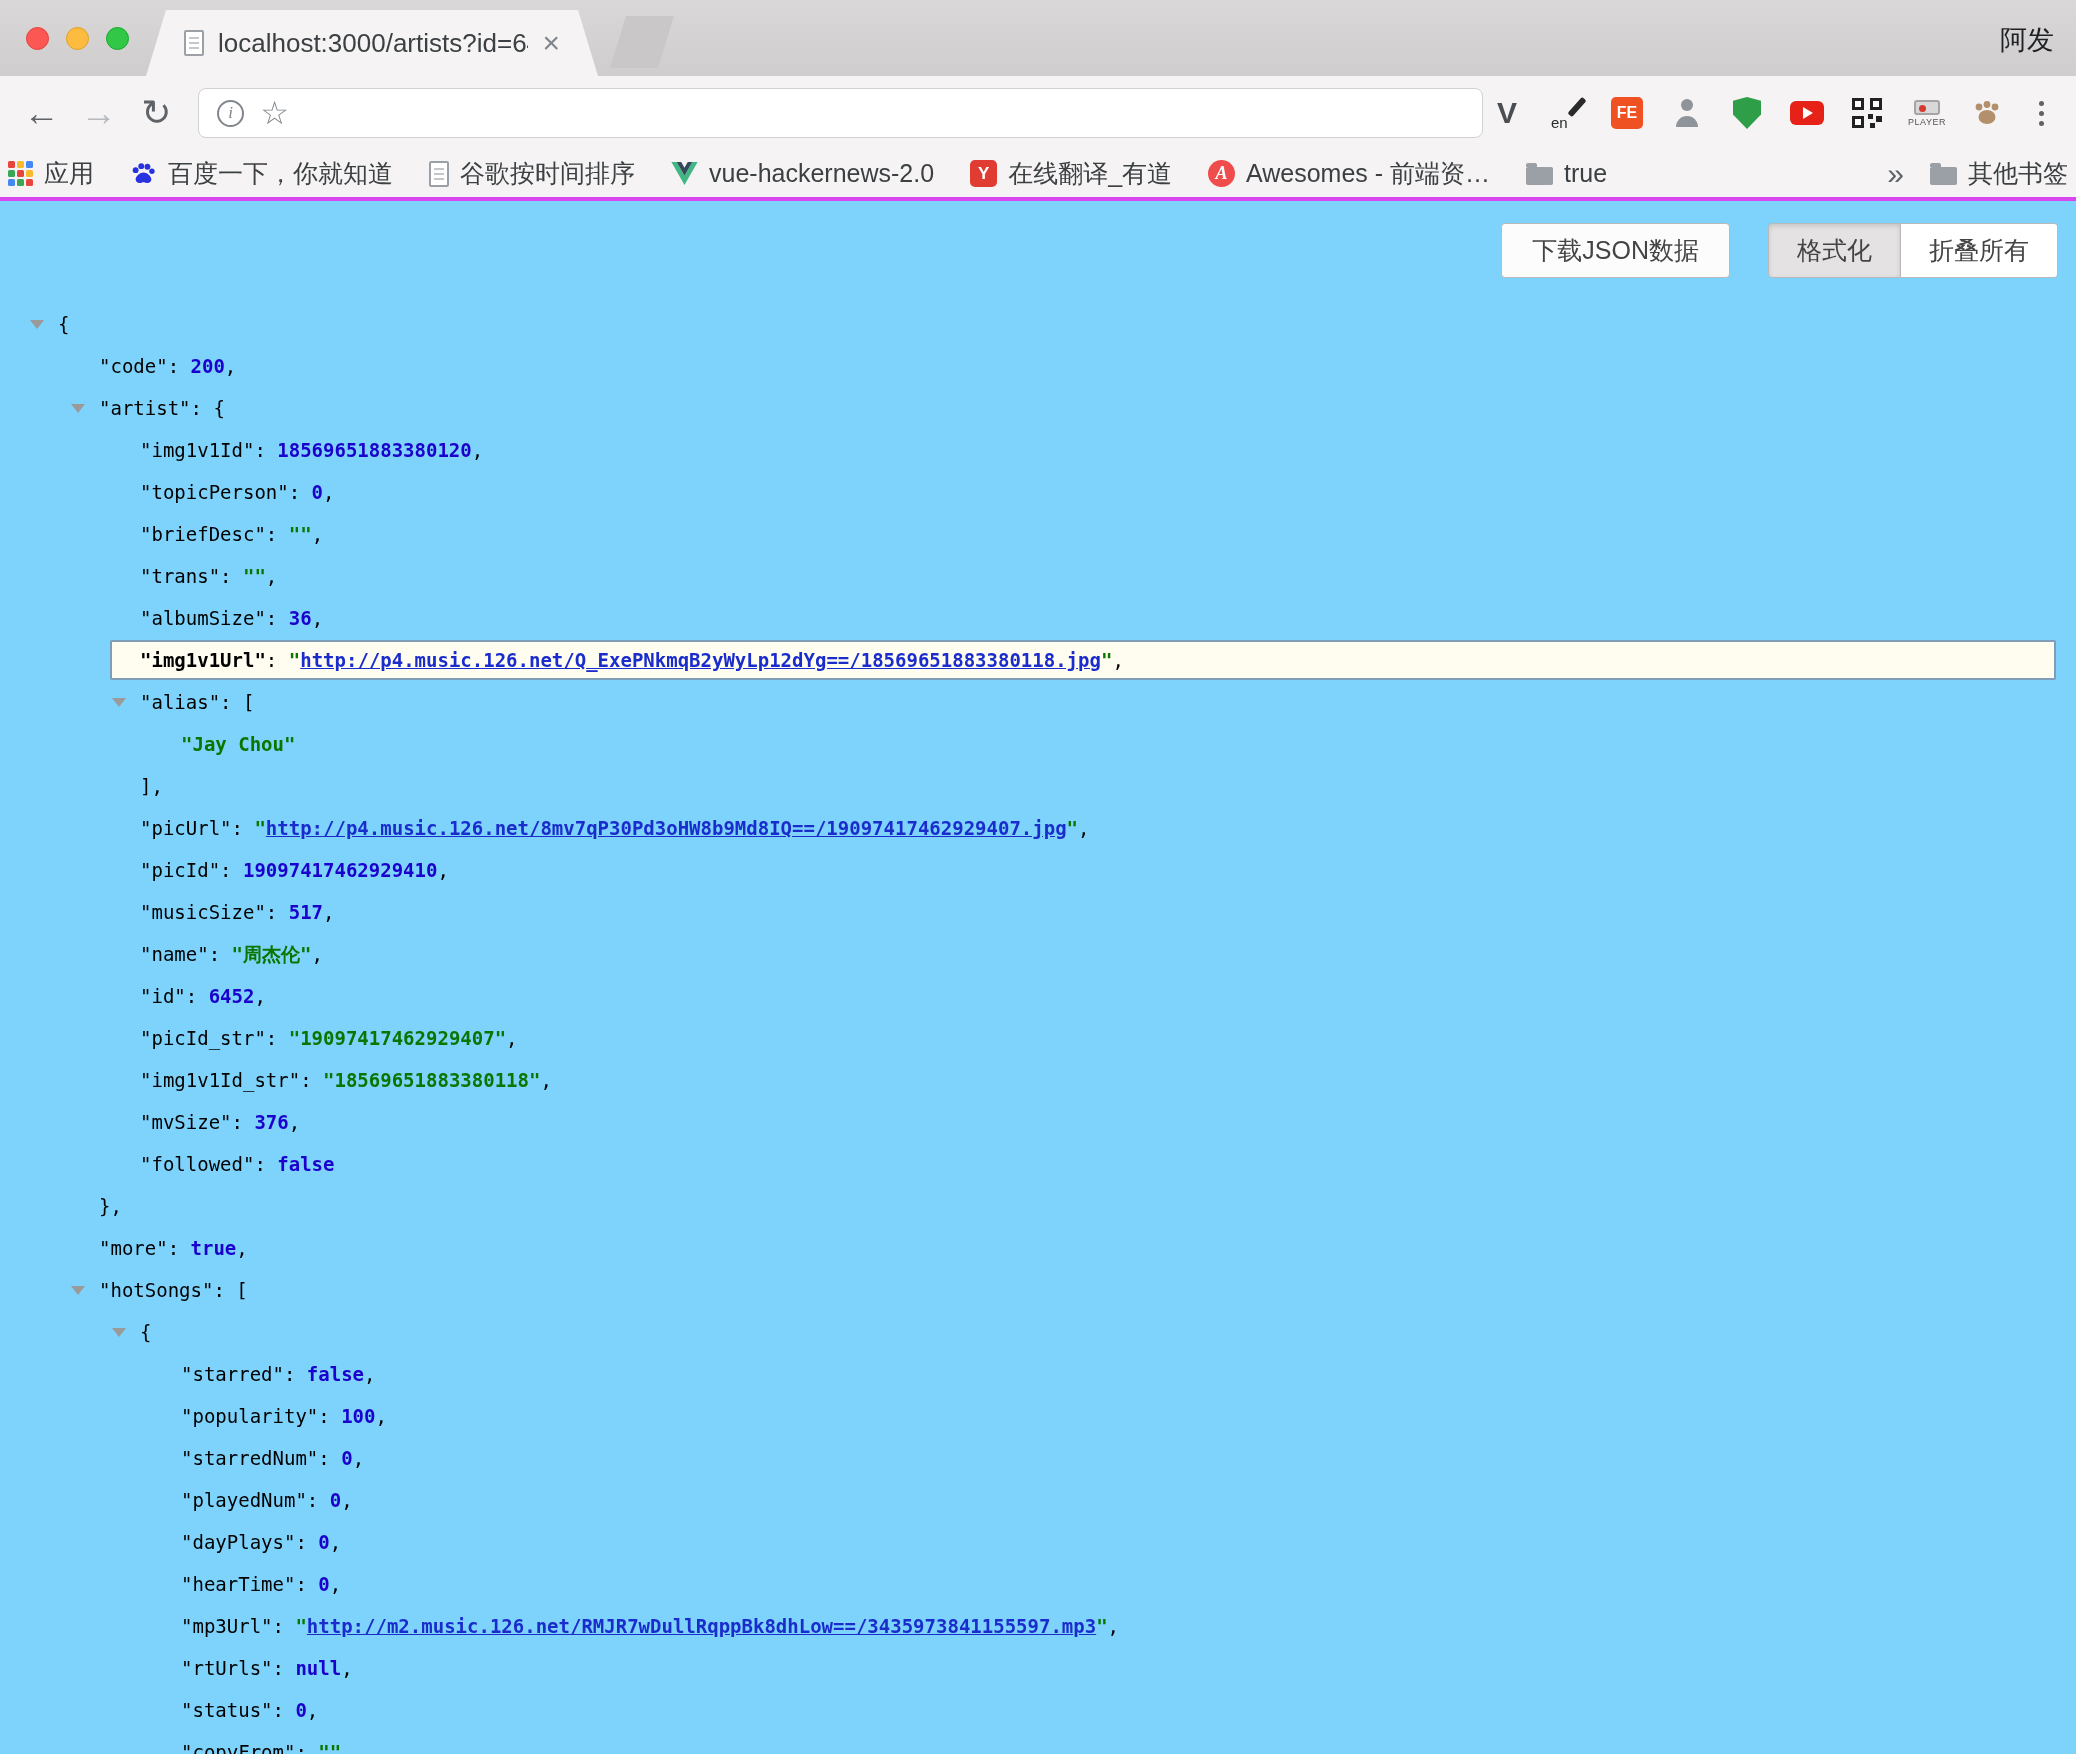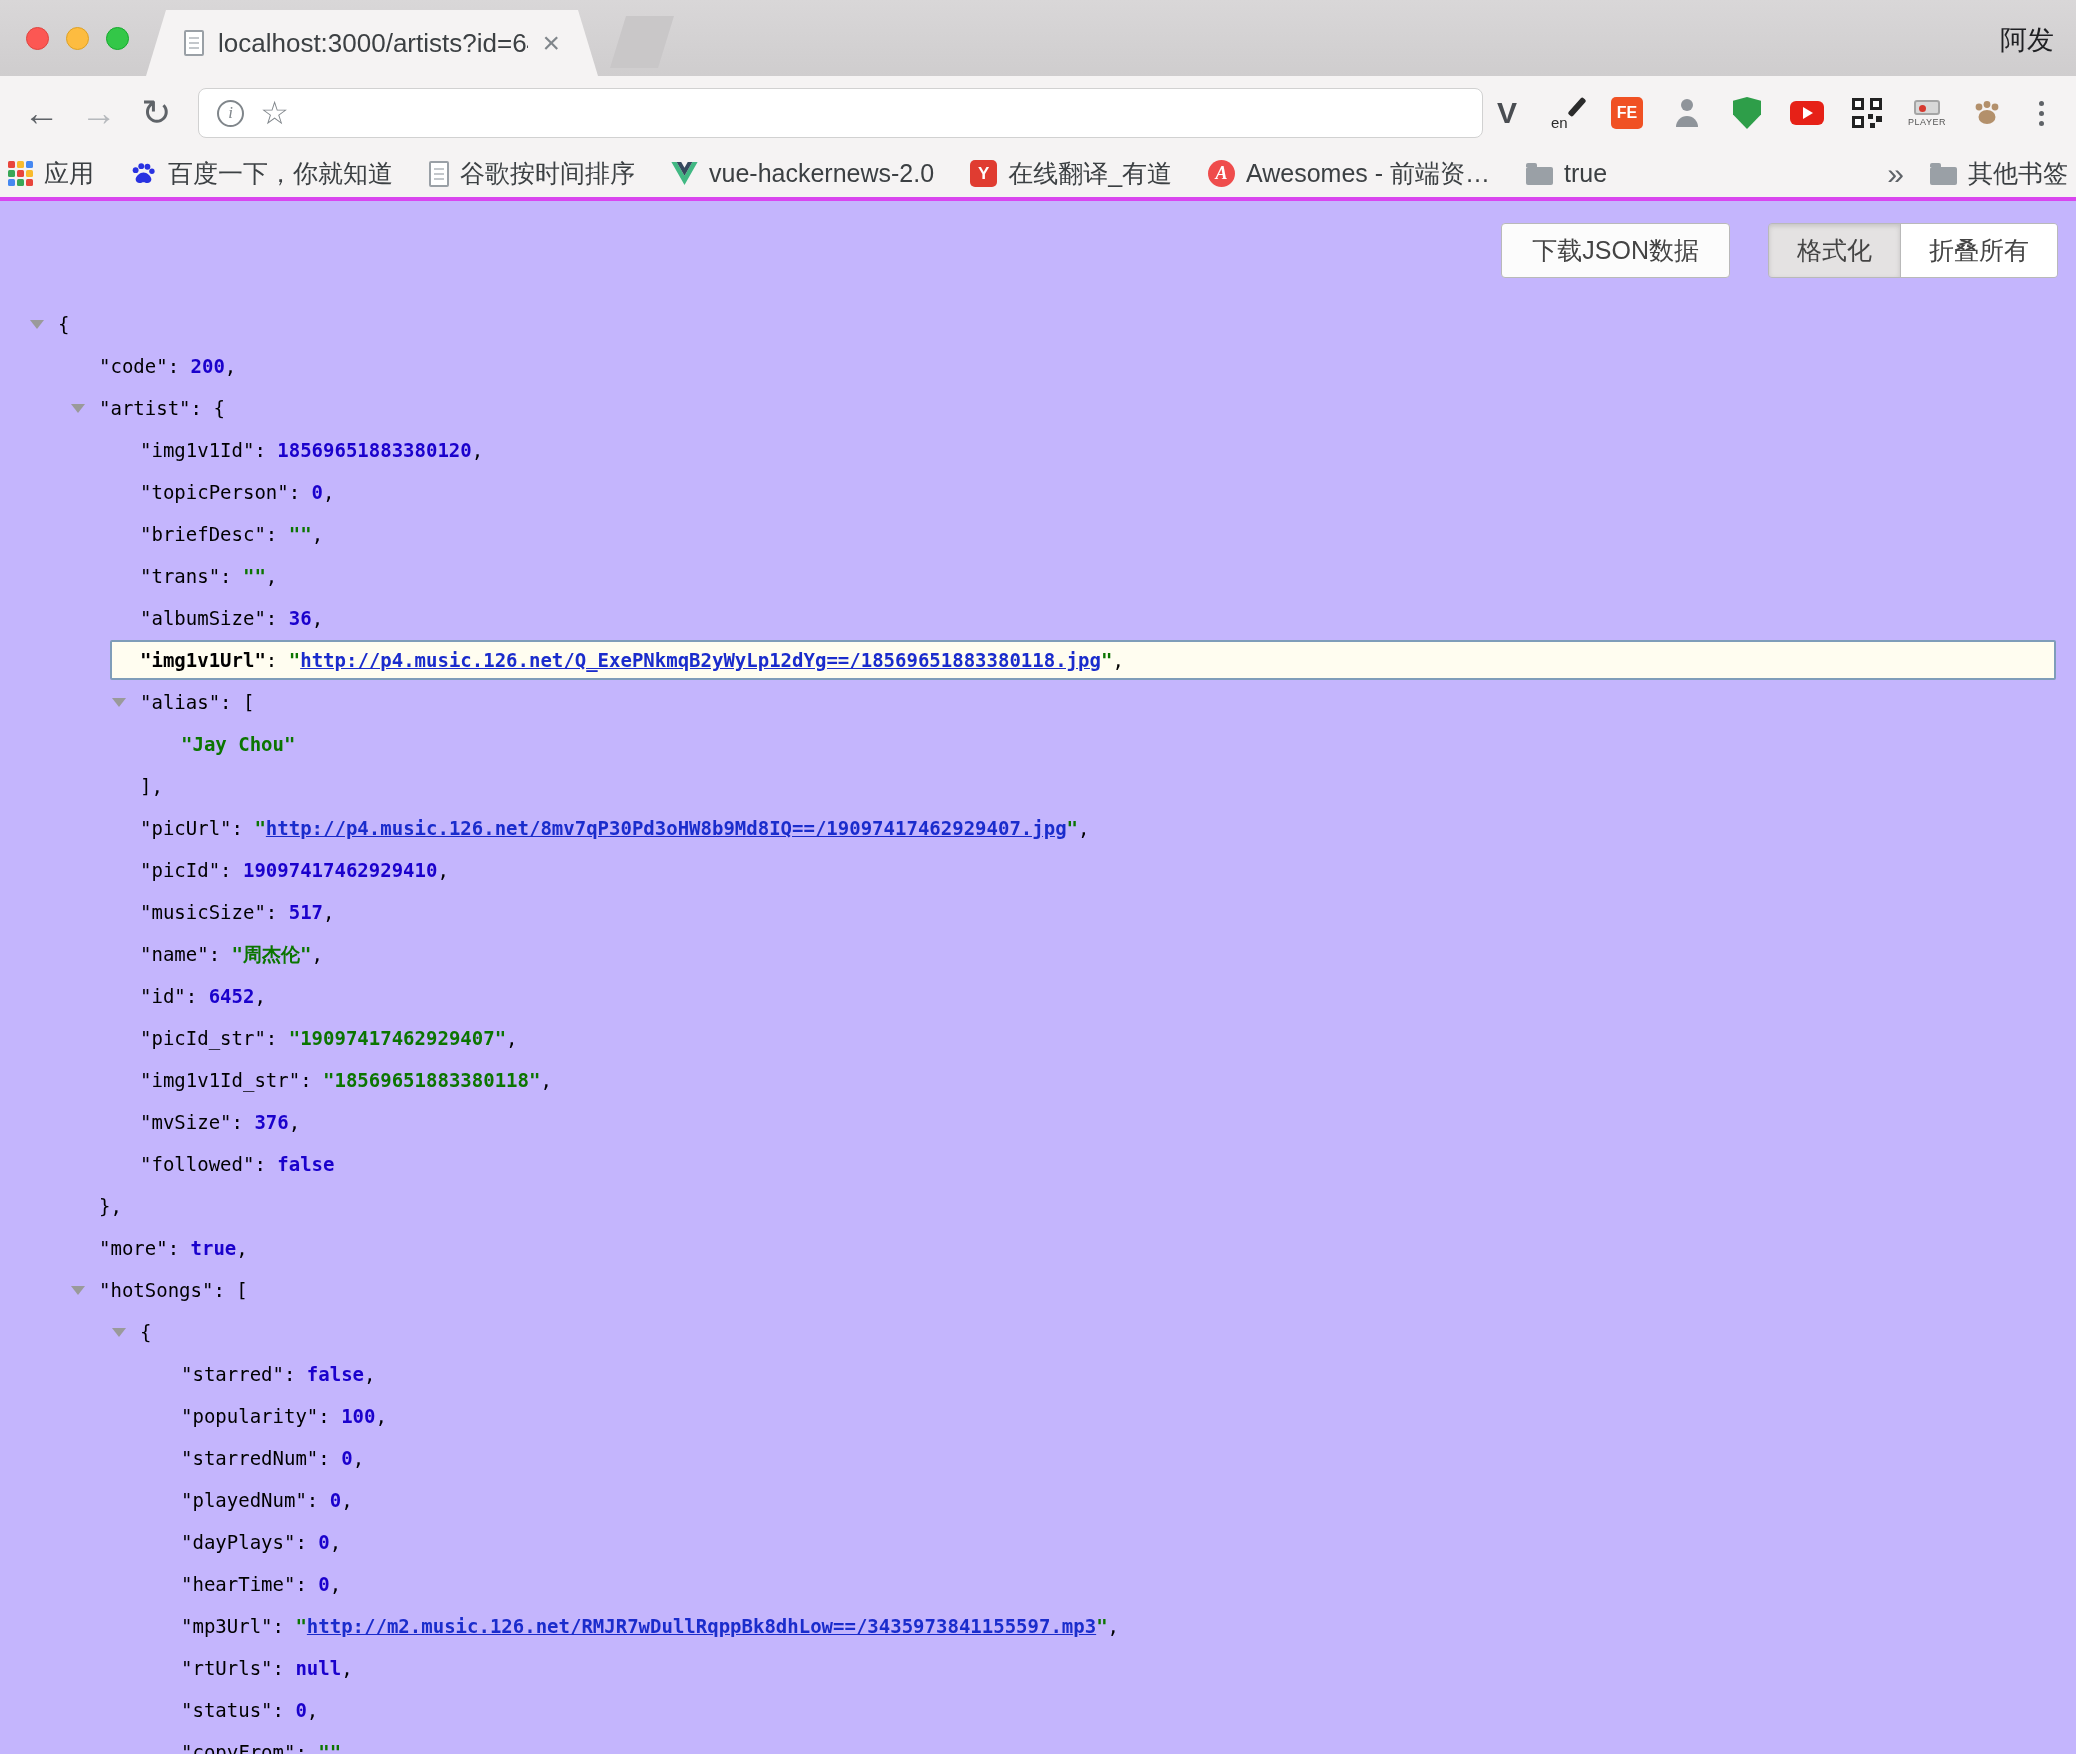--- a/index.html
+++ b/index.html
@@ -79,21 +79,21 @@
   .youdao-box { width:27px; height:27px; background:#e03c31; border-radius:5px; color:#fff; font-weight:bold;
                 font-size:17px; display:flex; align-items:center; justify-content:center; }
   .awesomes-circle { width:27px; height:27px; background:#ef4c4c; border-radius:50%; color:#fff;
                      font-style:italic; font-family:"Liberation Serif", serif; font-weight:bold;
                      font-size:18px; display:flex; align-items:center; justify-content:center; }
   .folder { width:27px; height:18px; background:#9aa0a6; border-radius:2px; position:relative; margin-top:5px; }
   .folder::before { content:''; position:absolute; top:-4px; left:0; width:11px; height:4px;
                     background:#9aa0a6; border-radius:2px 2px 0 0; }
 
   
-  .content { position:relative; height:1553px; background:#c4b5fd; overflow:hidden; }
+  .content { position:relative; height:1553px; background:#7dd3fc; overflow:hidden; }
   .actions { position:absolute; top:22px; right:18px; display:flex; align-items:center; }
   .btn { height:55px; padding:0 30px; font-size:25px; color:#444; background:#fcfcfc;
          border:1px solid #b9b9b9; border-radius:4px; display:flex; align-items:center; }
   .btn-group { display:flex; margin-left:38px; border:1px solid #b9b9b9; border-radius:4px; overflow:hidden; }
   .seg { height:53px; padding:0 28px; font-size:25px; color:#444; background:#fff;
          display:flex; align-items:center; }
   .seg.active { background:#e4e2e2; box-shadow:inset 0 2px 5px rgba(0,0,0,0.14); }
   .seg + .seg { border-left:1px solid #b9b9b9; }
 
   .json-tree { padding-top:102px; }

